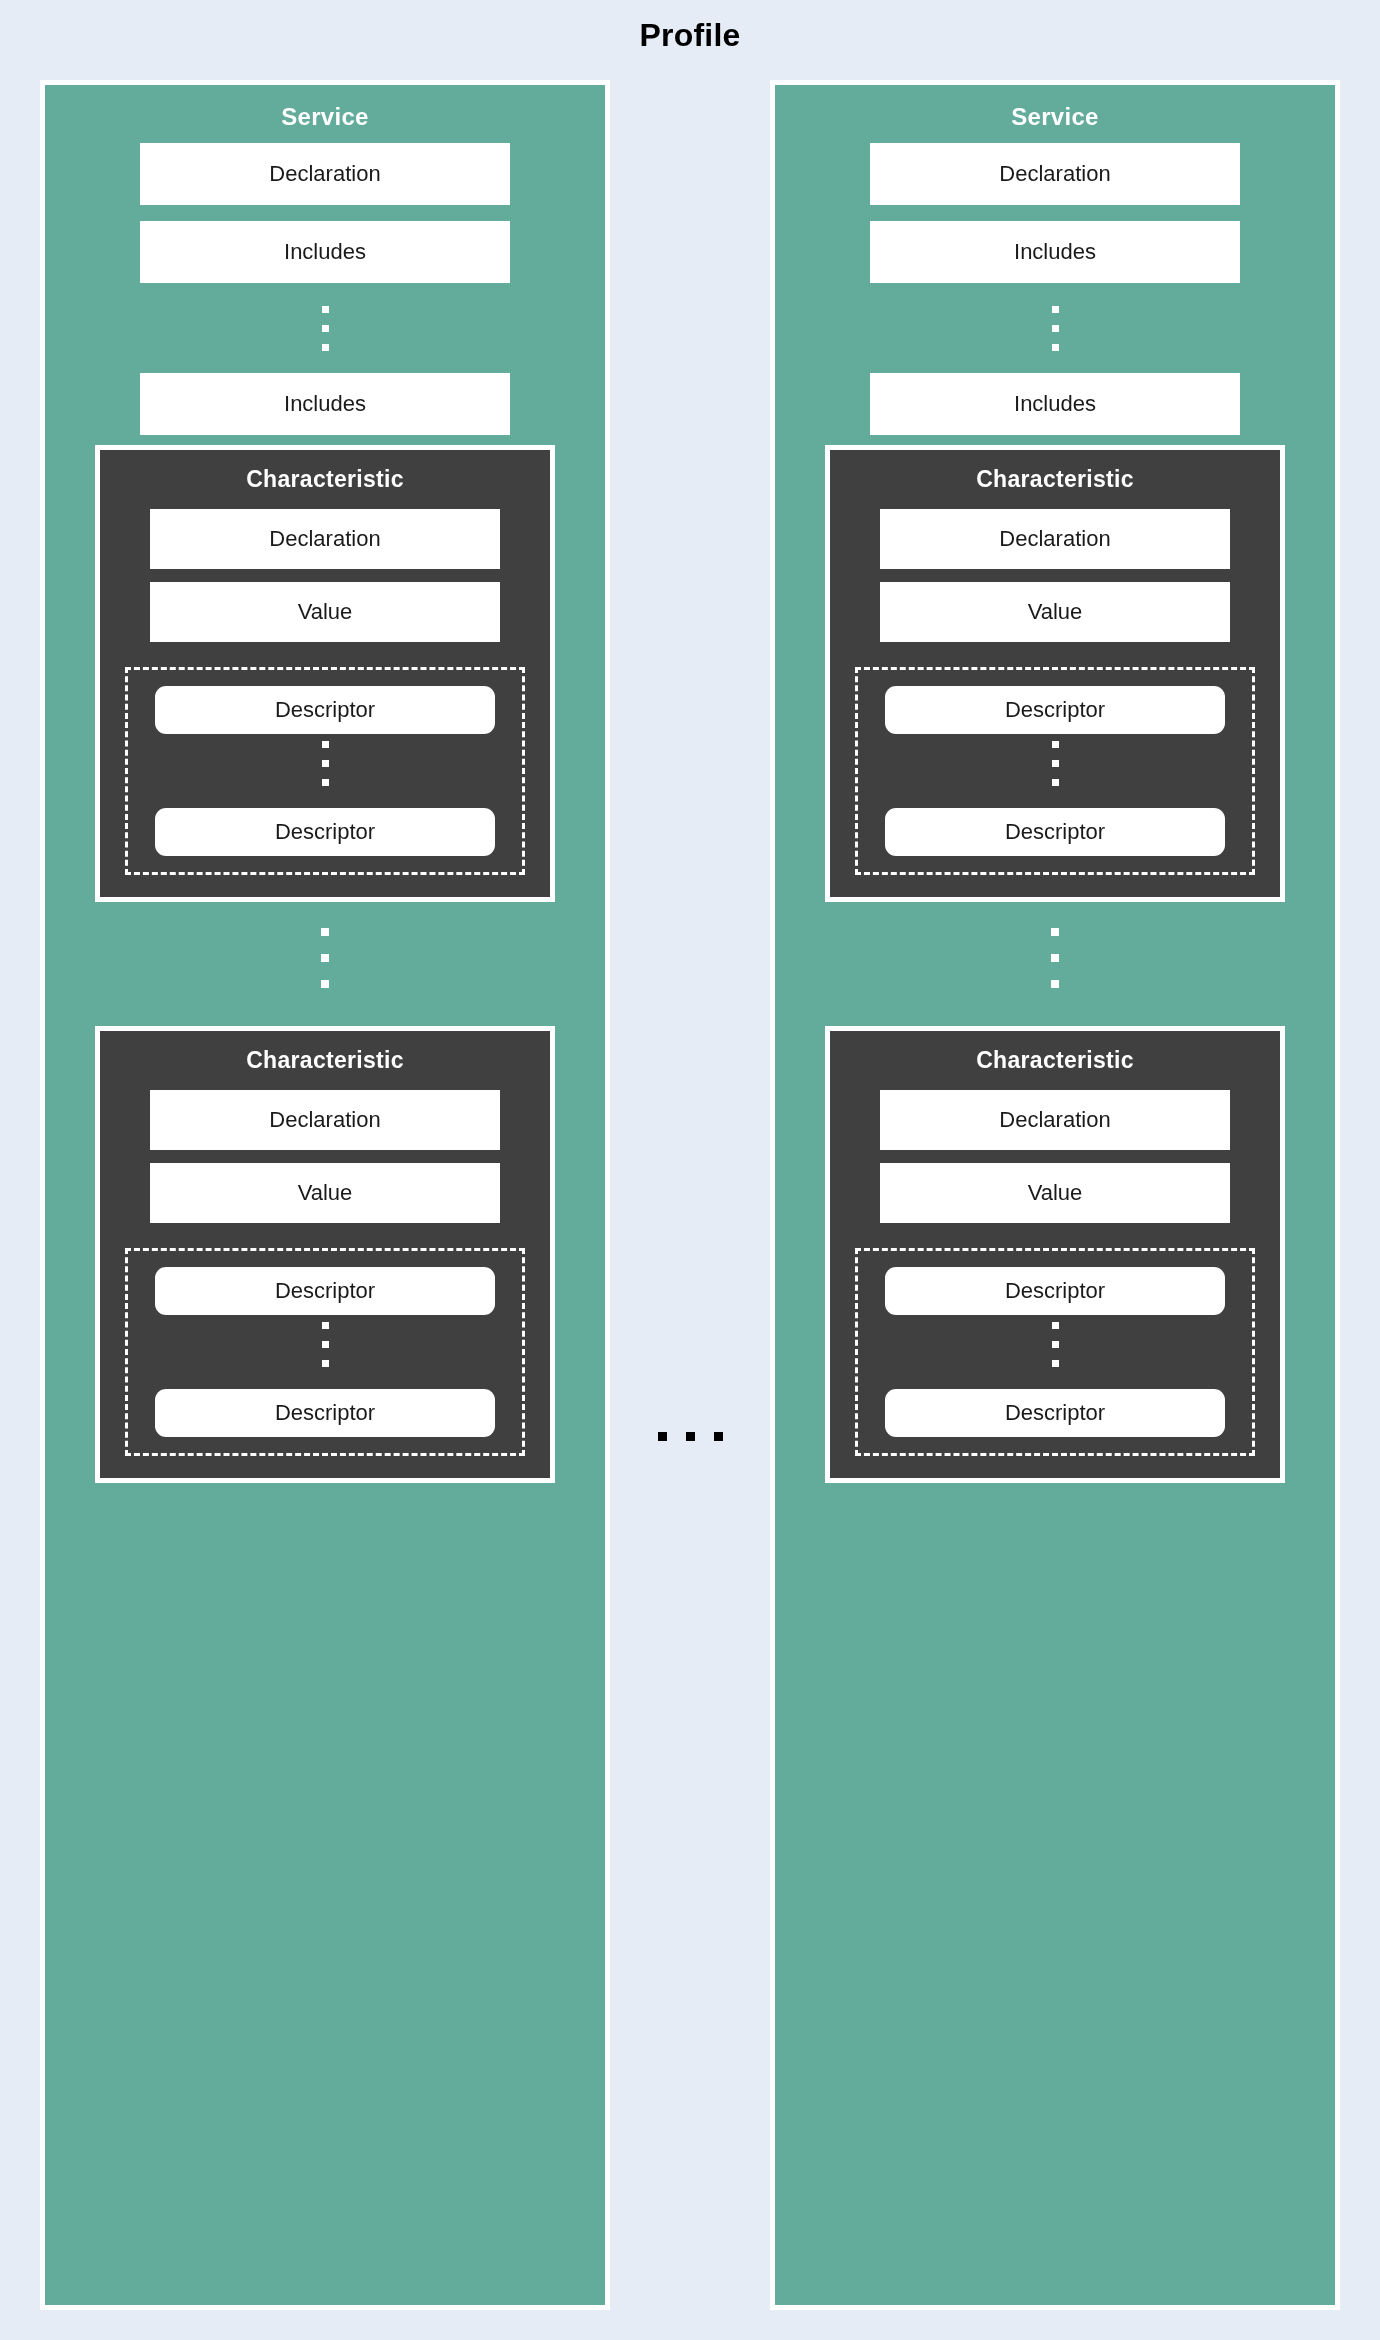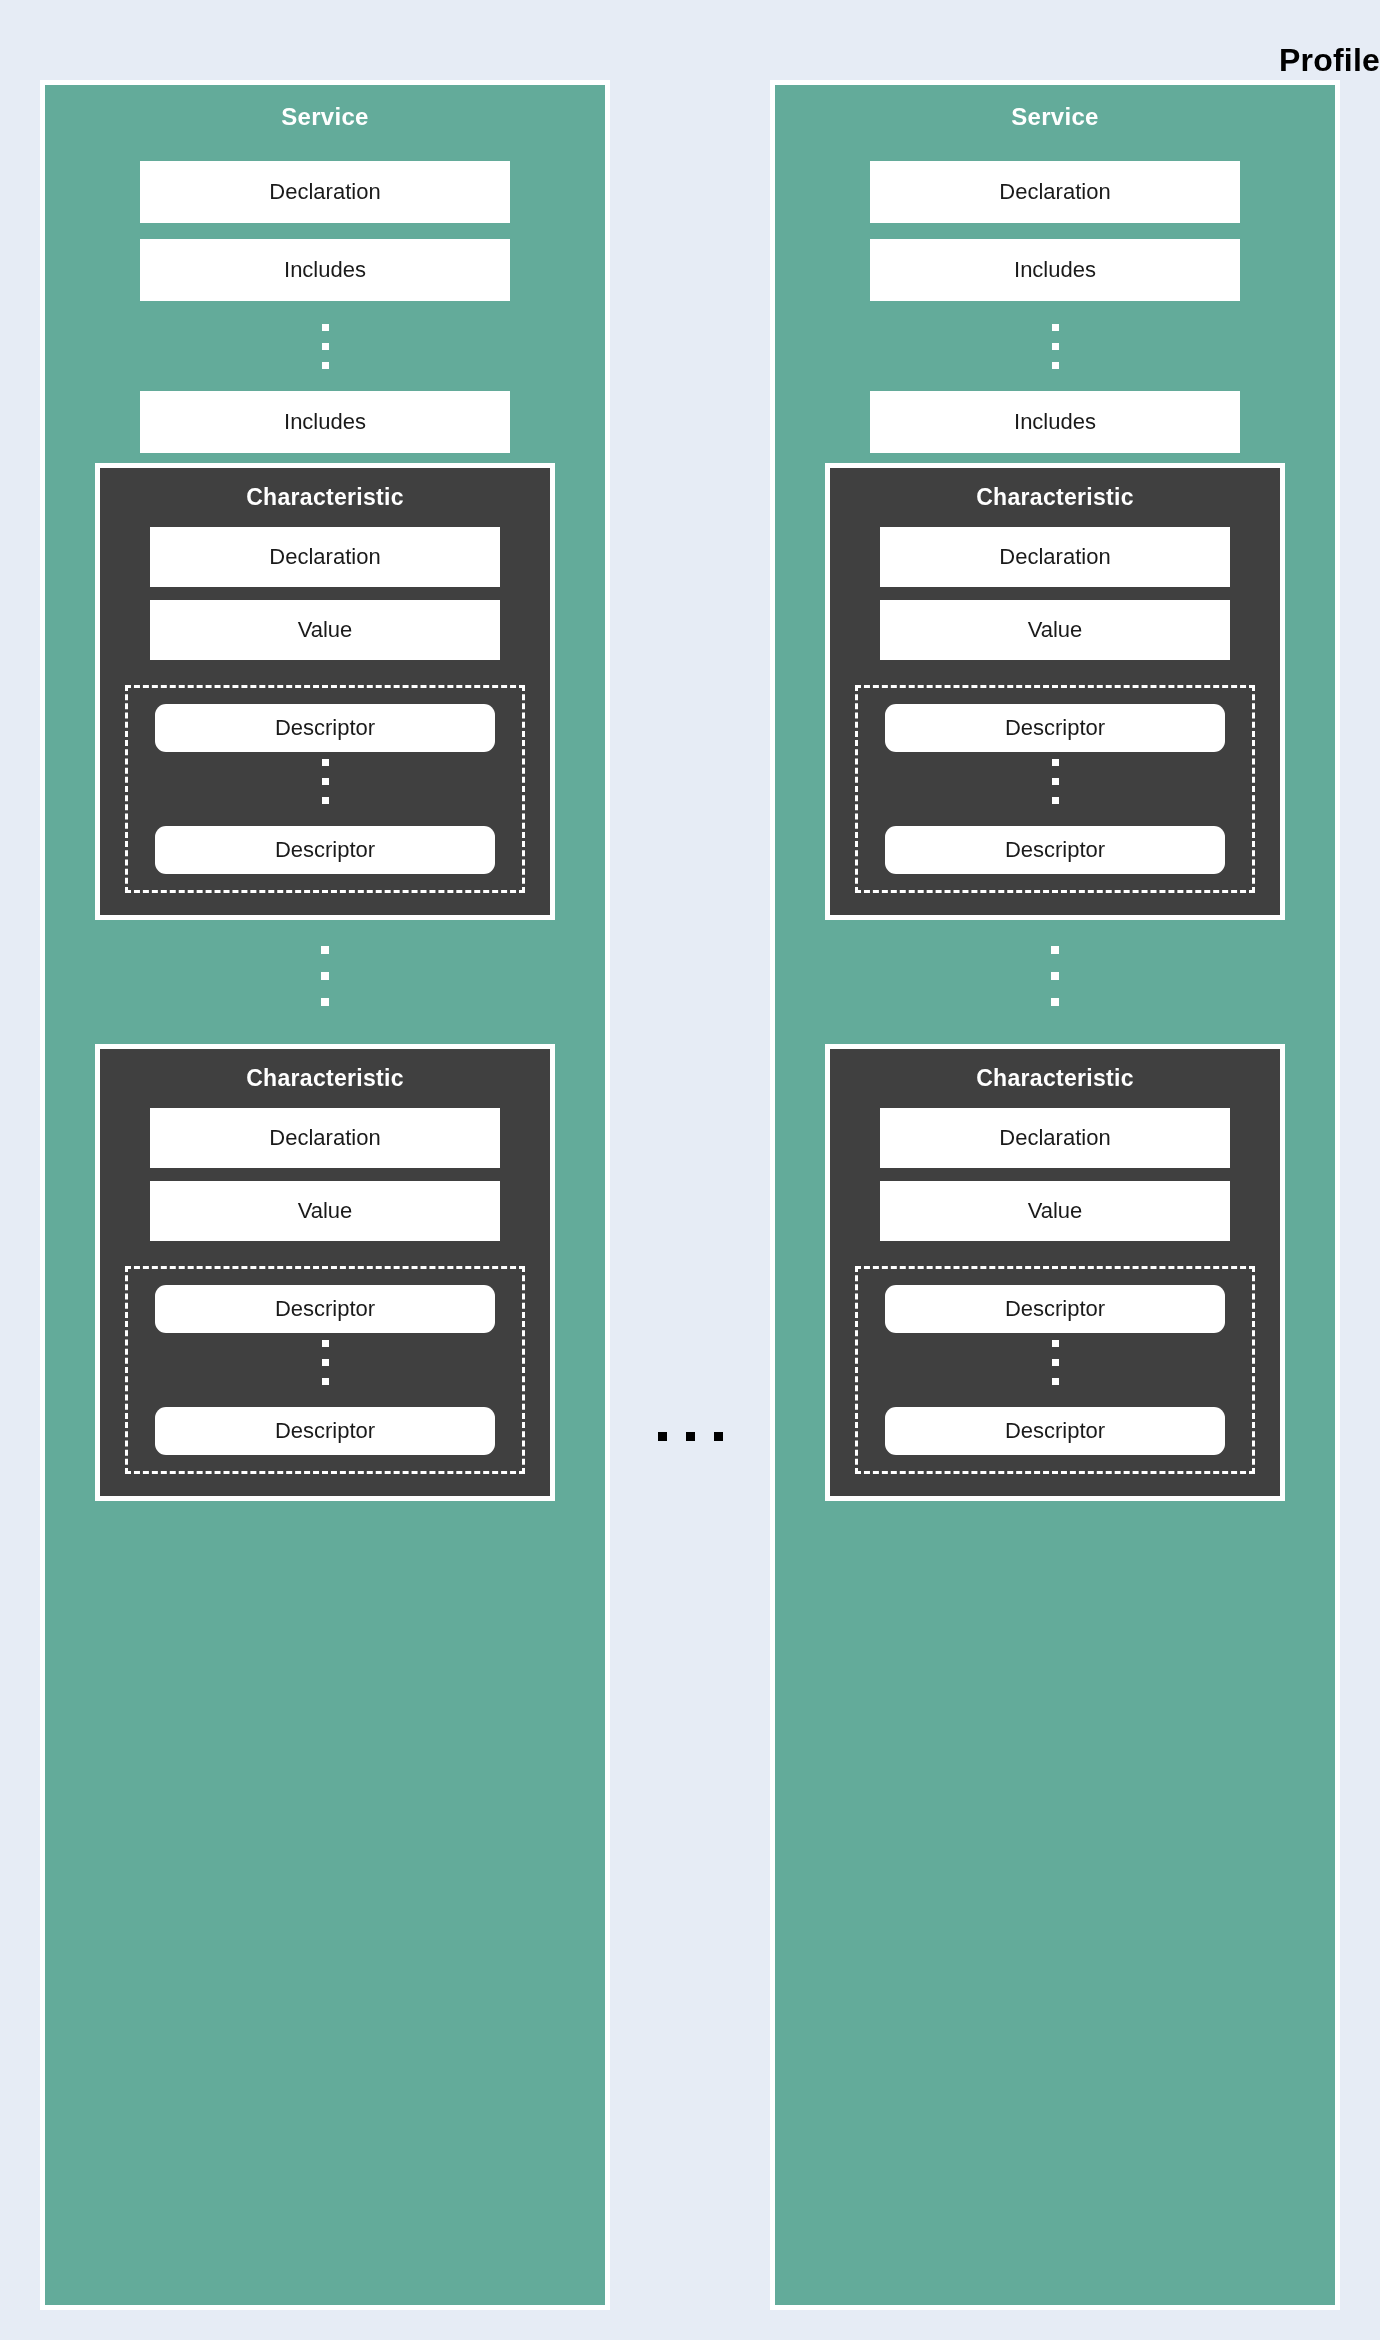--- a/index.html
+++ b/index.html
@@ -14,24 +14,24 @@
     position: relative;
     width: 1380px;
     height: 2340px;
     background: #e6ecf5;
     overflow: hidden;
   }
 
   
   .page-title {
     position: absolute;
-    top: 42px;
+    top: 17px;
     left: 0;
     width: 1380px;
-    text-align: right;
+    text-align: center;
     font-size: 32px;
     font-weight: bold;
     color: #000000;
     letter-spacing: 0.2px;
   }
 
   
   .columns {
     position: absolute;
     top: 80px;
@@ -54,21 +54,21 @@
     display: flex;
     flex-direction: column;
     align-items: center;
   }
 
   .service-title {
     font-size: 24px;
     font-weight: bold;
     color: #ffffff;
     text-align: center;
-    margin-bottom: 30px;
+    margin-bottom: 12px;
     letter-spacing: 0.3px;
   }
 
   
   .leaf {
     background: #ffffff;
     color: #1a1a1a;
     text-align: center;
     font-size: 22px;
     display: flex;

